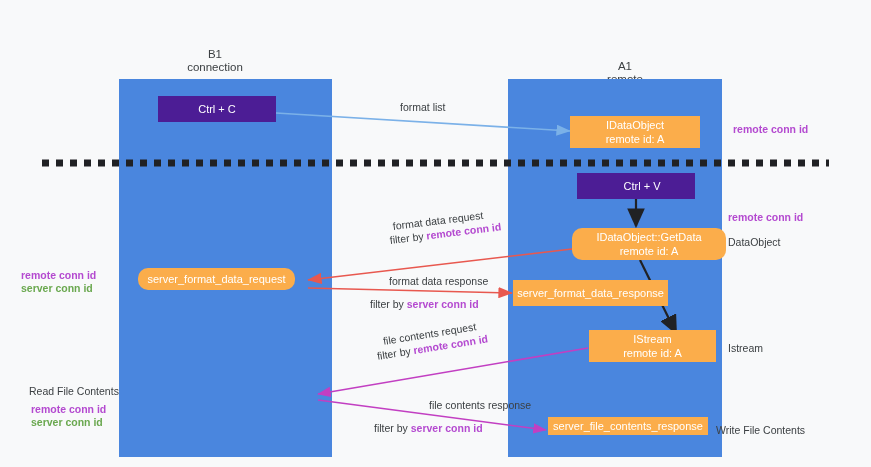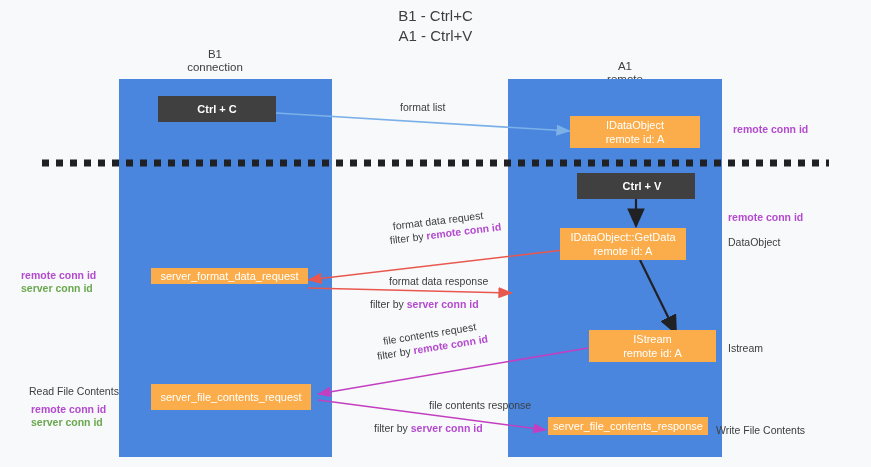--- a/index.html
+++ b/index.html
@@ -50,21 +50,21 @@
     display: flex;
     flex-direction: column;
     align-items: center;
     justify-content: center;
     text-align: center;
     font-size: 11px;
     color: #ffffff;
     line-height: 14px;
     white-space: pre-line;
   }
-  .node.green { background: #404040; font-weight: bold; }
+  .node.green { background: #4c1d95; }
   .node.orange { background: #fbad4b; }
   .edge-label {
     position: absolute;
     font-size: 10.5px;
     color: #3c4043;
     line-height: 15px;
     white-space: nowrap;
   }
   .edge-label .hl-remote { color: #b44ad0; font-weight: bold; }
   .edge-label .hl-server { color: #b44ad0; font-weight: bold; }
@@ -77,22 +77,20 @@
   }
   .side-label.remote { color: #b44ad0; font-weight: bold; }
   .side-label.server { color: #6aa84f; font-weight: bold; }
   .plain { color: #3c4043; font-weight: normal; }
 </style>
 </head>
 <body>
 
 <div id="canvas">
 
-  <div class="title">B1 - Ctrl+C
-A1 - Ctrl+V</div>
 
   <div class="col-header" style="left:135px; top:48px; width:160px;">B1
 connection</div>
   <div class="col-header" style="left:545px; top:48px; width:160px;margin-top:12px;">A1
 remote</div>
 
   <div class="lane" style="left:119px; top:79px; width:213px; height:378px;"></div>
   <div class="lane" style="left:508px; top:79px; width:214px; height:378px;"></div>
 
   <svg class="layer" viewBox="0 0 871 467">
@@ -128,30 +126,30 @@
     <line x1="42" y1="163" x2="829" y2="163" stroke="#202124" stroke-width="7" stroke-dasharray="7 7" stroke-linecap="butt"></line>
   </svg>
 
   <div class="node green" style="left:158px; top:96px; width:118px; height:26px;">Ctrl + C</div>
 
   <div class="node orange" style="left:570px; top:116px; width:130px; height:32px;">IDataObject
 remote id: A</div>
 
   <div class="node green" style="left:577px; top:173px; width:118px; height:26px;padding-left:12px;">Ctrl + V</div>
 
-  <div class="node orange" style="left:560px; top:228px; width:126px; height:32px;">IDataObject::GetData
+  <div class="node orange" style="left:572px; top:228px; width:154px; height:32px;border-radius:10px;">IDataObject::GetData
 remote id: A</div>
 
-  <div class="node orange" style="left:151px; top:268px; width:157px; height:16px;">server_format_data_request</div>
+  <div class="node orange" style="left:138px; top:268px; width:157px; height:22px;border-radius:10px;">server_format_data_request</div>
 
+  <div class="node orange" style="left:513px; top:280px; width:155px; height:26px;">server_format_data_response</div>
 
   <div class="node orange" style="left:589px; top:330px; width:127px; height:32px;">IStream
 remote id: A</div>
 
-  <div class="node orange" style="left:151px; top:384px; width:160px; height:26px;">server_file_contents_request</div>
 
   <div class="node orange" style="left:548px; top:417px; width:160px; height:18px;">server_file_contents_response</div>
 
   <div class="edge-label" style="left:400px; top:100px;">format list</div>
 
   <div class="edge-label" style="left:392px; top:219px; transform:rotate(-7deg); transform-origin:left top;">
     <span>format data request</span>
   </div>
   <div class="edge-label" style="left:389px; top:233px; transform:rotate(-7deg); transform-origin:left top;">
     <span class="plain">filter by </span><span class="hl-remote">remote conn id</span>

